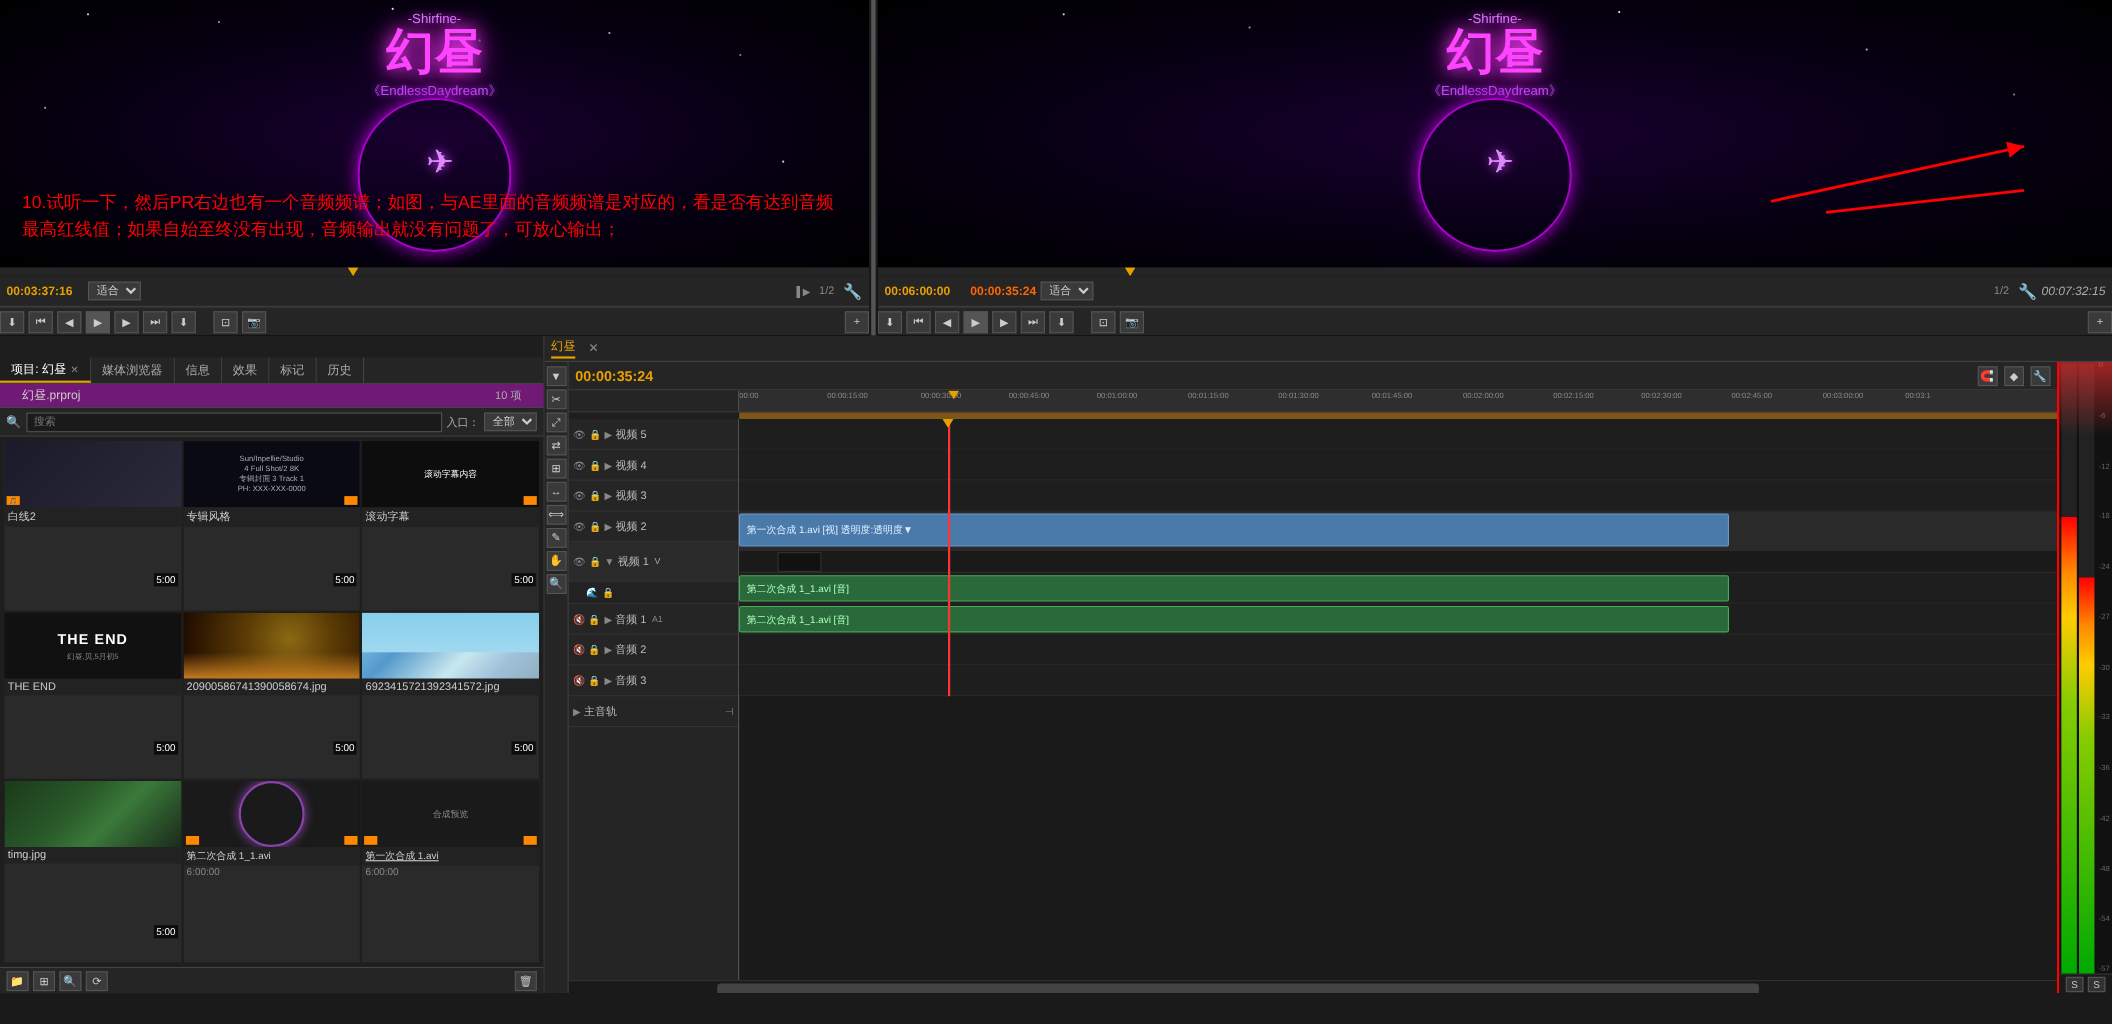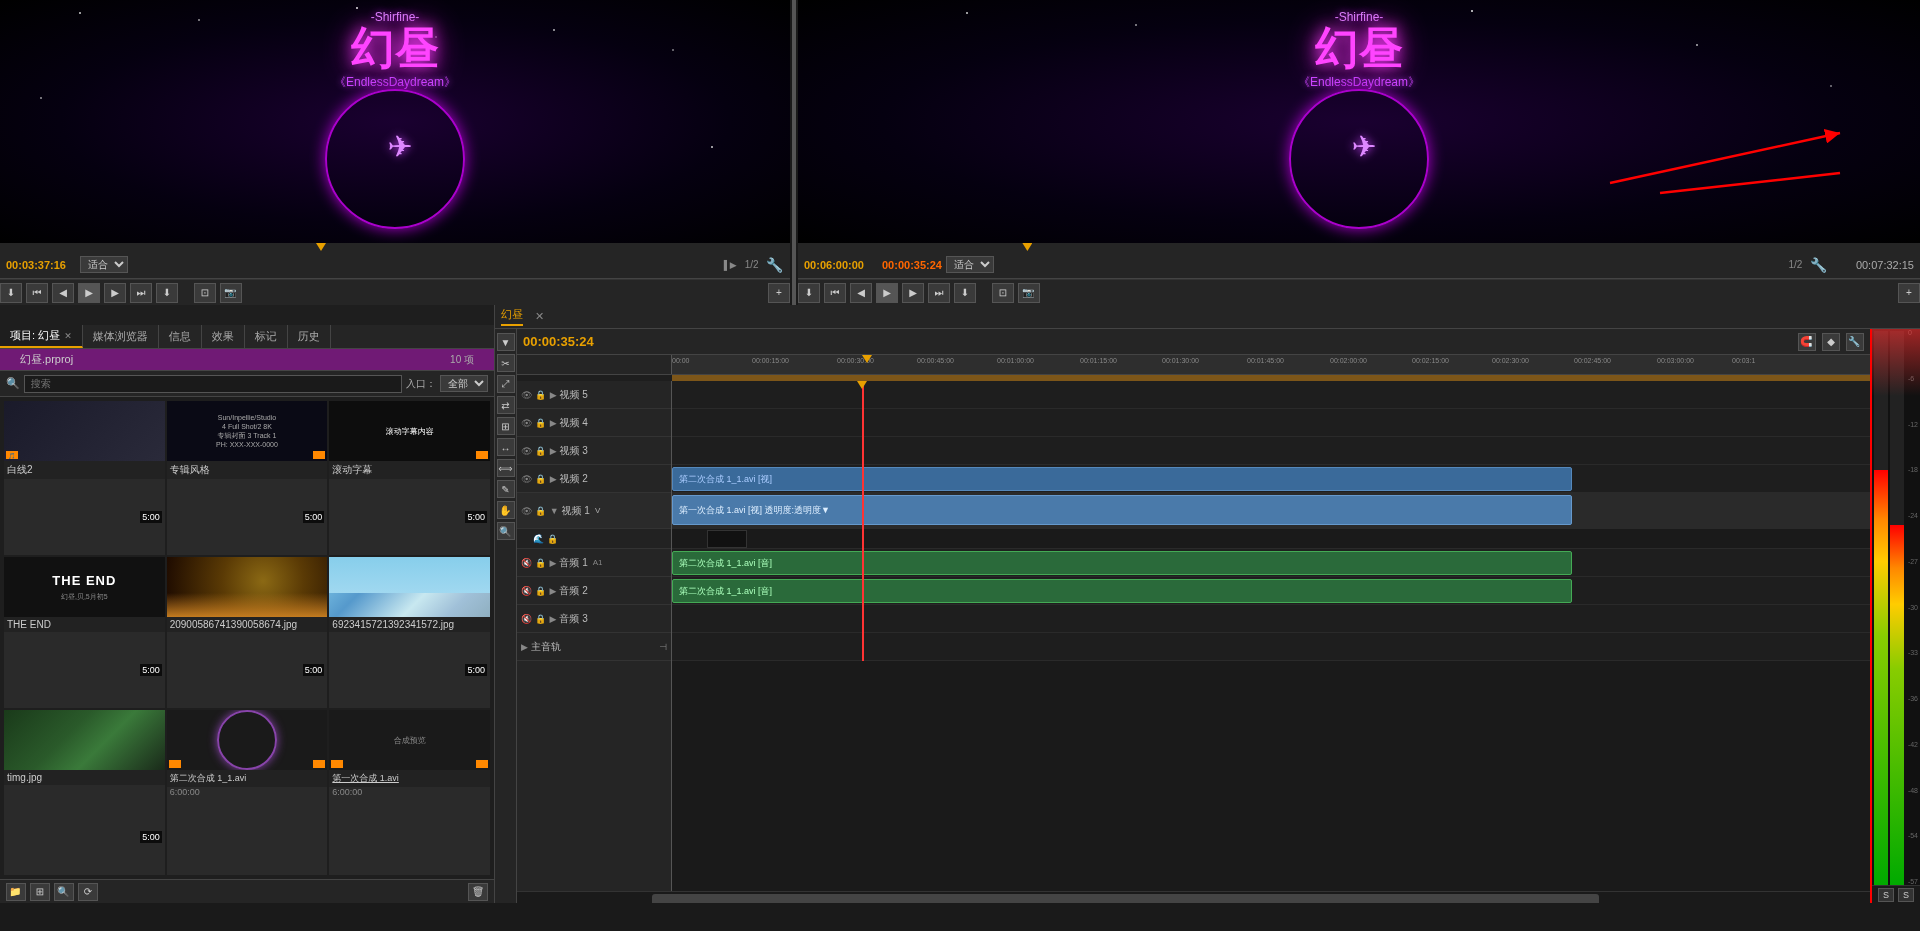--- a/index.html
+++ b/index.html
@@ -33,21 +33,21 @@
 
     .search-area { display: flex; align-items: center; padding: 3px 6px; gap: 4px; background: #252525; border-bottom: 1px solid #444; height: 26px; }
     .search-input { background: #1a1a1a; border: 1px solid #555; color: #ccc; padding: 2px 6px; font-size: 10px; flex: 1; height: 18px; }
     .entry-label { color: #aaa; font-size: 10px; }
     .entry-dropdown { background: #3a3a3a; border: 1px solid #555; color: #ccc; font-size: 10px; padding: 1px 3px; }
 
     .media-grid { display: grid; grid-template-columns: repeat(3, 1fr); gap: 2px; padding: 4px; flex: 1; overflow-y: auto; background: #1e1e1e; }
     .media-item { position: relative; background: #2a2a2a; cursor: pointer; }
     .media-thumb { width: 100%; height: 60px; background: #333; display: flex; align-items: center; justify-content: center; overflow: hidden; position: relative; }
     .media-label { color: #ccc; font-size: 10px; padding: 2px 3px; background: #222; }
-    .media-duration { position: absolute; bottom: 32px; right: 3px; color: #fff; font-size: 9px; background: rgba(0,0,0,0.7); padding: 1px 2px; }
+    .media-duration { position: absolute; bottom: 22px; right: 3px; color: #fff; font-size: 9px; background: rgba(0,0,0,0.7); padding: 1px 2px; }
 
     .panel-bottom-bar { height: 24px; background: #252525; border-top: 1px solid #444; display: flex; align-items: center; padding: 0 6px; gap: 4px; }
     .pb-btn { background: #3a3a3a; border: 1px solid #555; color: #ccc; width: 20px; height: 18px; cursor: pointer; display: flex; align-items: center; justify-content: center; font-size: 10px; }
     .track-label-row { height: 28px; display: flex; align-items: center; padding: 0 4px; border-bottom: 1px solid #333; gap: 3px; }
     .track-label-name { color: #bbb; font-size: 10px; }
 
     
     .vu-meter { width: 50px; background: #111; border-left: 2px solid #ff0000; display: flex; flex-direction: column; }
     .vu-bottom { height: 18px; background: #1a1a1a; display: flex; align-items: center; justify-content: center; gap: 4px; border-top: 1px solid #333; }
     .vu-s-btn { background: #333; border: 1px solid #555; color: #ccc; font-size: 9px; padding: 1px 4px; cursor: pointer; }
@@ -98,20 +98,21 @@
         <div style="color:#ff44ff;font-size:44px;font-weight:bold;text-shadow:0 0 15px #ff44ff,0 0 30px #cc00cc;line-height:1;">幻昼</div>
         <div style="color:#cc44ff;font-size:12px;text-shadow:0 0 6px #cc44ff;margin-top:4px;">《EndlessDaydream》</div>
 
         <div style="position:relative;margin-top:8px;width:180px;height:120px;">
           <div style="position:absolute;width:140px;height:140px;border-radius:50%;border:2px solid #aa00cc;box-shadow:0 0 15px #aa00cc;top:-10px;left:20px;"></div>
 
           <div style="position:absolute;top:30px;left:50%;transform:translateX(-30%);color:#dd88ff;font-size:30px;text-shadow:0 0 10px #cc44ff;">✈</div>
         </div>
       </div>
 
+      <div class="annotation-text">10.试听一下，然后PR右边也有一个音频频谱；如图，与AE里面的音频频谱是对应的，看是否有达到音频最高红线值；如果自始至终没有出现，音频输出就没有问题了，可放心输出；</div>
     </div>
 
     <div class="preview-playhead-bar">
       <div class="preview-playhead-indicator" style="left:40%;"></div>
     </div>
     <div class="transport-bar">
       <span class="timecode">00:03:37:16</span>
       <select class="fit-dropdown"><option>适合</option></select>
       <div class="flex-grow"></div>
       <span style="font-size:9px;color:#888;padding:0 4px;">▐ ▶</span>
@@ -166,21 +167,21 @@
     <div class="preview-playhead-bar">
       <div class="preview-playhead-indicator" style="left:20%;"></div>
     </div>
     <div class="transport-bar">
       <span class="timecode">00:06:00:00</span>
       <span style="color:#ff6600;font-size:11px;font-weight:bold;margin-left:4px;">00:00:35:24</span>
       <select class="fit-dropdown"><option>适合</option></select>
       <div class="flex-grow"></div>
       <span style="font-size:10px;color:#888;">1/2</span>
       <span style="font-size:14px;color:#888;margin-left:4px;">🔧</span>
-      <span style="font-size:11px;color:#aaa;margin-left:24px;">00:07:32:15</span>
+      <span style="font-size:11px;color:#aaa;margin-left:0;font-style:italic;">00:07:32:15</span>
     </div>
     <div style="height:26px;background:#252525;display:flex;align-items:center;justify-content:center;gap:4px;border-top:1px solid #333;">
       <button class="ctrl-btn">⬇</button>
       <button class="ctrl-btn">⏮</button>
       <button class="ctrl-btn">◀</button>
       <button class="ctrl-btn" style="background:#555;">▶</button>
       <button class="ctrl-btn">▶</button>
       <button class="ctrl-btn">⏭</button>
       <button class="ctrl-btn">⬇</button>
       <div style="margin-left:8px;"></div>
@@ -465,25 +466,20 @@
 
           <div style="flex:1;overflow-x:auto;overflow-y:hidden;position:relative;">
             <div style="position:relative;min-width:1200px;">
 
               <div style="height:28px;border-bottom:1px solid #2a2a2a;background:#1e1e1e;"></div>
 
               <div style="height:28px;border-bottom:1px solid #2a2a2a;background:#1e1e1e;"></div>
 
               <div style="height:28px;border-bottom:1px solid #2a2a2a;background:#1e1e1e;"></div>
 
-              <div style="height:28px;border-bottom:1px solid #2a2a2a;background:#1e1e1e;position:relative;">
-                <div style="position:absolute;left:0;top:2px;width:900px;height:24px;background:#3a6a9a;border:1px solid #5588bb;border-radius:2px;display:flex;align-items:center;overflow:hidden;cursor:pointer;">
-                  <span style="color:#aaccff;font-size:9px;padding:0 6px;">第二次合成 1_1.avi [视]</span>
-                </div>
-              </div>
 
               <div style="height:36px;border-bottom:1px solid #2a2a2a;background:#2a2a2a;position:relative;">
                 <div style="position:absolute;left:0;top:2px;width:900px;height:30px;background:#4a7aaa;border:1px solid #6699cc;border-radius:2px;display:flex;align-items:center;overflow:hidden;cursor:pointer;">
                   <span style="color:#ddeeff;font-size:9px;padding:0 6px;">第一次合成 1.avi [视] 透明度:透明度▼</span>
                 </div>
               </div>
 
               <div style="height:20px;border-bottom:1px solid #2a2a2a;background:#1a1a1a;position:relative;">
                 <div style="position:absolute;left:35px;top:1px;width:40px;height:18px;background:#111;border:1px solid #333;"></div>
               </div>

